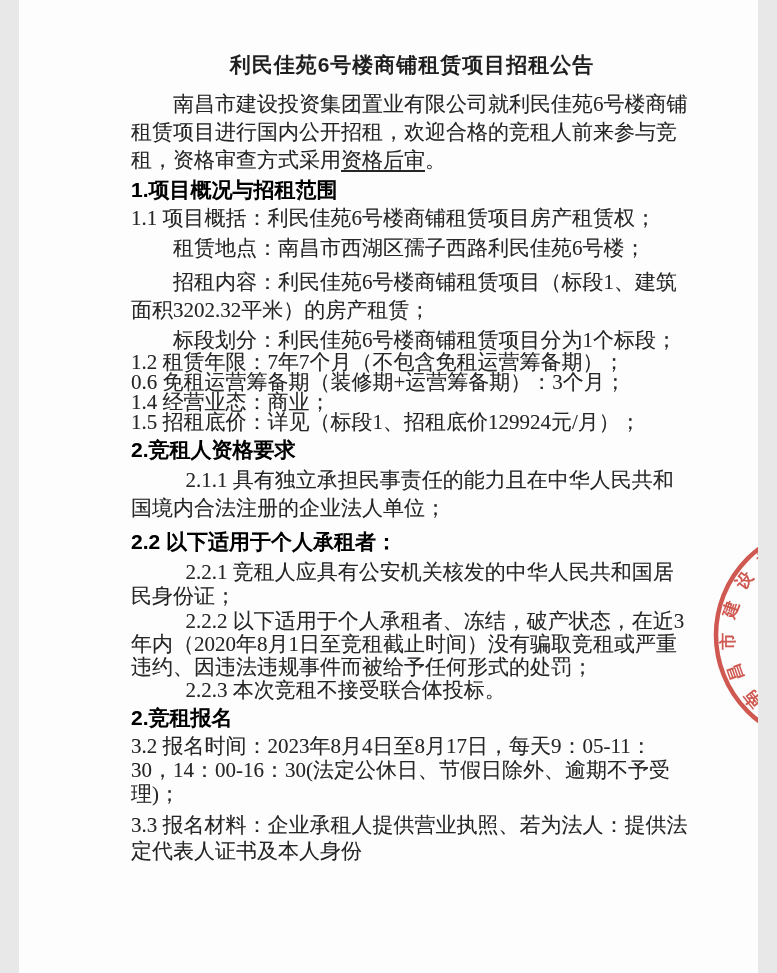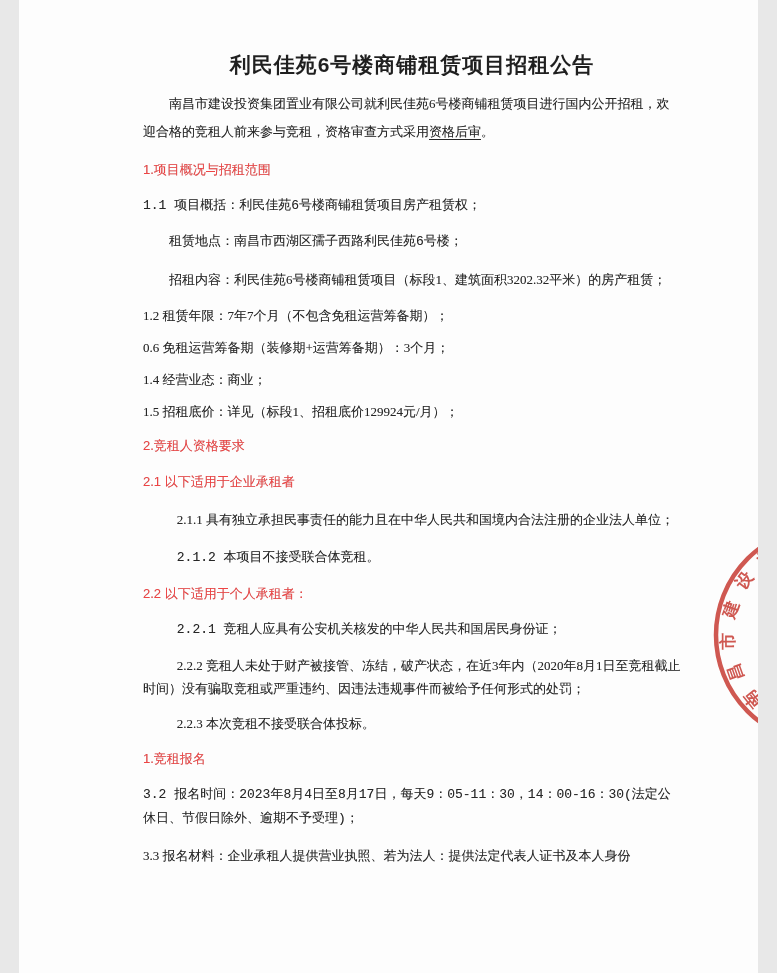--- a/index.html
+++ b/index.html
@@ -22,36 +22,36 @@
     font-family:"Liberation Sans","DejaVu Sans",sans-serif;
     font-size:21px;
     font-weight:bold;
     text-align:center;
     line-height:26px;
     letter-spacing:1px;
     margin:0 0 10px 0;
     color:#1f1f1f;
   }
   .p{
-    font-size:13px;
+    font-size:21px;
     line-height:28px;
-    margin:12px;
+    margin:0;
     text-shadow:0 0 0.5px rgba(70,70,70,0.35);
   }
   .lh20{line-height:20px;}
   .lh23{line-height:23px;}
-  .lh24{line-height:24px;font-family:Liberation Mono, monospace;}
+  .lh24{line-height:24px;}
   .lh26{line-height:26px;}
   .ind2{text-indent:2em;}
   .ind26{text-indent:2.6em;}
   .hd{
     font-family:"Liberation Sans","DejaVu Sans",sans-serif;
-    font-weight:normal;
+    font-weight:bold;
     line-height:24px;
-    color:#ef4444;
+    color:#000000;
   }
   .u-part{text-decoration:underline;text-underline-offset:3px;}
   .stamp{
     position:absolute;
     left:690px;top:520px;
     width:87px;height:235px;
     overflow:hidden;
     opacity:0.82;
   }
   .stamp svg{position:absolute;left:0;top:0;filter:blur(0.3px);}
@@ -67,47 +67,46 @@
     <p class="p ind2" style="margin-top:12px"><span>南昌市建设投资集团置业有限公司就利民佳苑6号楼商铺租赁项目进行国内公开招租，欢迎合格的竞租人前来参与竞租，资格审查方式采用</span><span class="u-part">资格后审</span><span>。</span></p>
 
     <p class="p hd" style="margin-top:4px">1.项目概况与招租范围</p>
 
     <p class="p lh24" style="margin-top:4px">1.1 项目概括：利民佳苑6号楼商铺租赁项目房产租赁权；</p>
 
     <p class="p lh24 ind2" style="margin-top:6px">租赁地点：南昌市西湖区孺子西路利民佳苑6号楼；</p>
 
     <p class="p ind2" style="margin-top:8px">招租内容：利民佳苑6号楼商铺租赁项目（标段1、建筑面积3202.32平米）的房产租赁；</p>
 
+    <p class="p lh24 ind2" style="margin-top:4px">标段划分：利民佳苑6号楼商铺租赁项目分为1个标段；</p>
 
     <p class="p lh20" style="margin-top:0">1.2 租赁年限：7年7个月（不包含免租运营筹备期）；</p>
 
     <p class="p lh20" style="margin-top:0">0.6 免租运营筹备期（装修期+运营筹备期）：3个月；</p>
 
     <p class="p lh20" style="margin-top:0">1.4 经营业态：商业；</p>
 
     <p class="p lh20" style="margin-top:0">1.5 招租底价：详见（标段1、招租底价129924元/月）；</p>
 
 
     <p class="p hd" style="margin-top:6px">2.竞租人资格要求</p>
 
-    <p class="p hd" style="margin-top:6px">2.1 以下适用于企业承租者</p>
 
     <p class="p ind26" style="margin-top:4px">2.1.1 具有独立承担民事责任的能力且在中华人民共和国境内合法注册的企业法人单位；</p>
 
-    <p class="p lh24 ind26" style="margin-top:2px">2.1.2 本项目不接受联合体竞租。</p>
 
     <p class="p hd" style="margin-top:8px">2.2 以下适用于个人承租者：</p>
 
     <p class="p lh24 ind26" style="margin-top:6px">2.2.1 竞租人应具有公安机关核发的中华人民共和国居民身份证；</p>
 
-    <p class="p lh23 ind26" style="margin-top:2px">2.2.2 竞租人未处于财产被接管、冻结，破产状态，在近3年内（2020年8月1日至竞租截止时间）没有骗取竞租或严重违约、因违法违规事件而被给予任何形式的处罚；</p>
+    <p class="p lh23 ind26" style="margin-top:2px">2.2.2 以下适用于个人承租者、冻结，破产状态，在近3年内（2020年8月1日至竞租截止时间）没有骗取竞租或严重违约、因违法违规事件而被给予任何形式的处罚；</p>
 
     <p class="p lh23 ind26" style="margin-top:0">2.2.3 本次竞租不接受联合体投标。</p>
 
-    <p class="p hd" style="margin-top:4px">1.竞租报名</p>
+    <p class="p hd" style="margin-top:4px">2.竞租报名</p>
 
 
     <p class="p lh24" style="margin-top:4px">3.2 报名时间：2023年8月4日至8月17日，每天9：05-11：30，14：00-16：30(法定公休日、节假日除外、逾期不予受理)；</p>
 
     <p class="p lh26" style="margin-top:6px">3.3 报名材料：企业承租人提供营业执照、若为法人：提供法定代表人证书及本人身份</p>
 
   </div>
 
   <div class="stamp">
     <svg width="230" height="230" viewBox="0 0 230 230" xmlns="http://www.w3.org/2000/svg">

